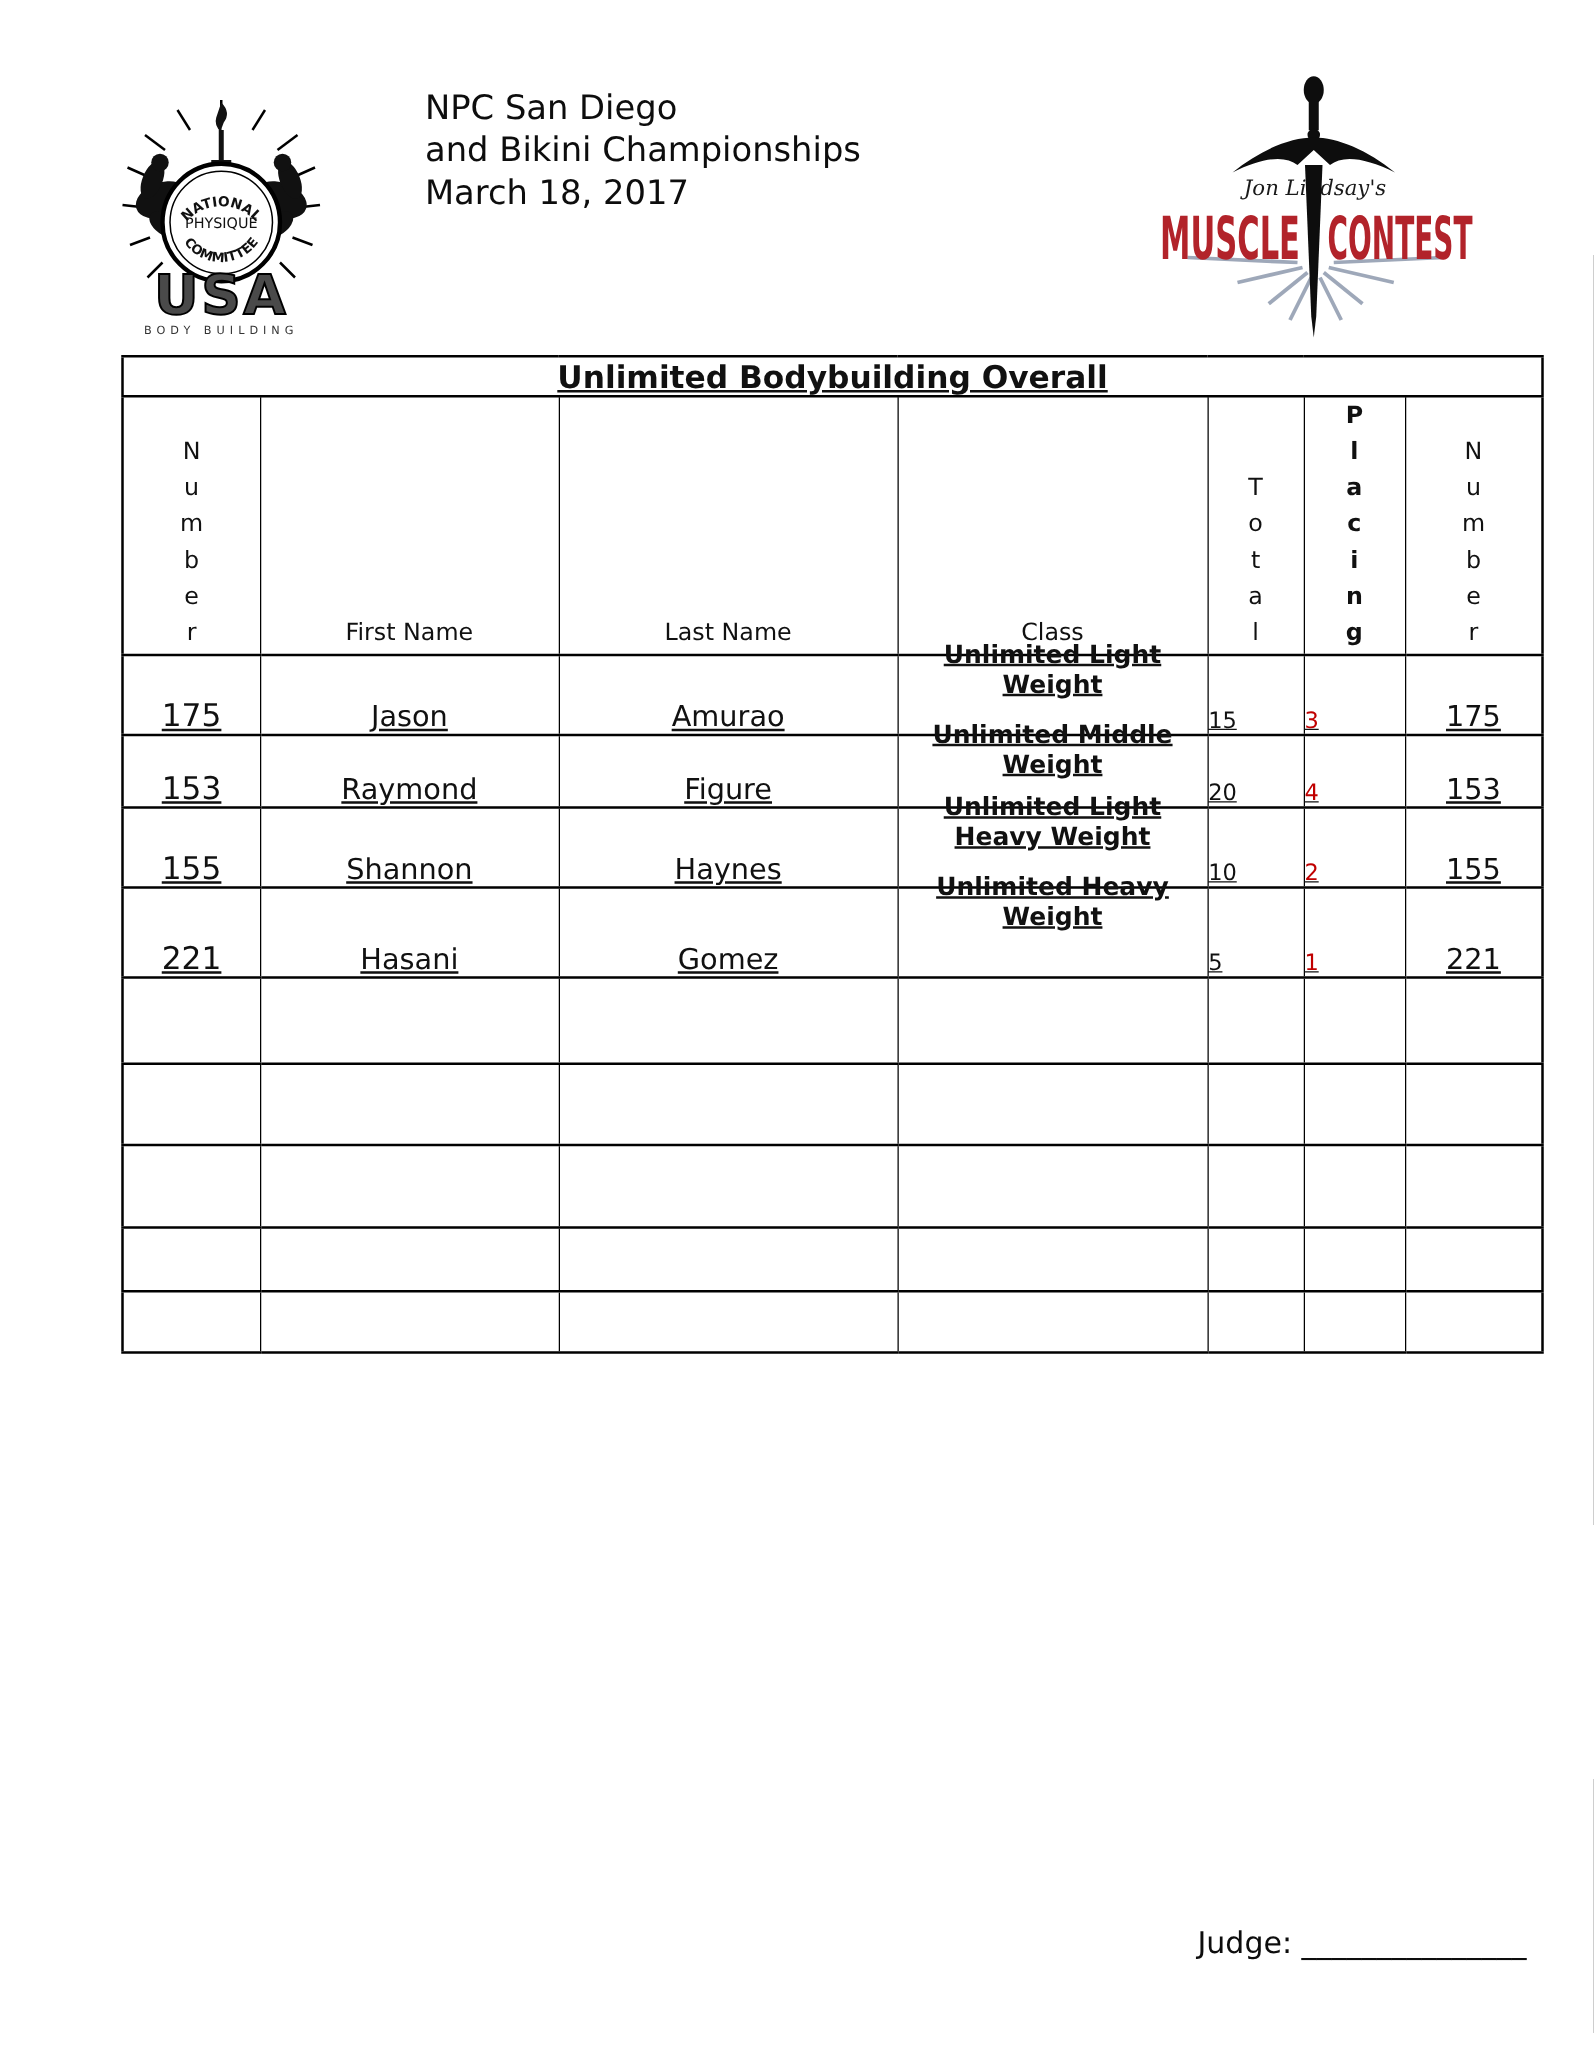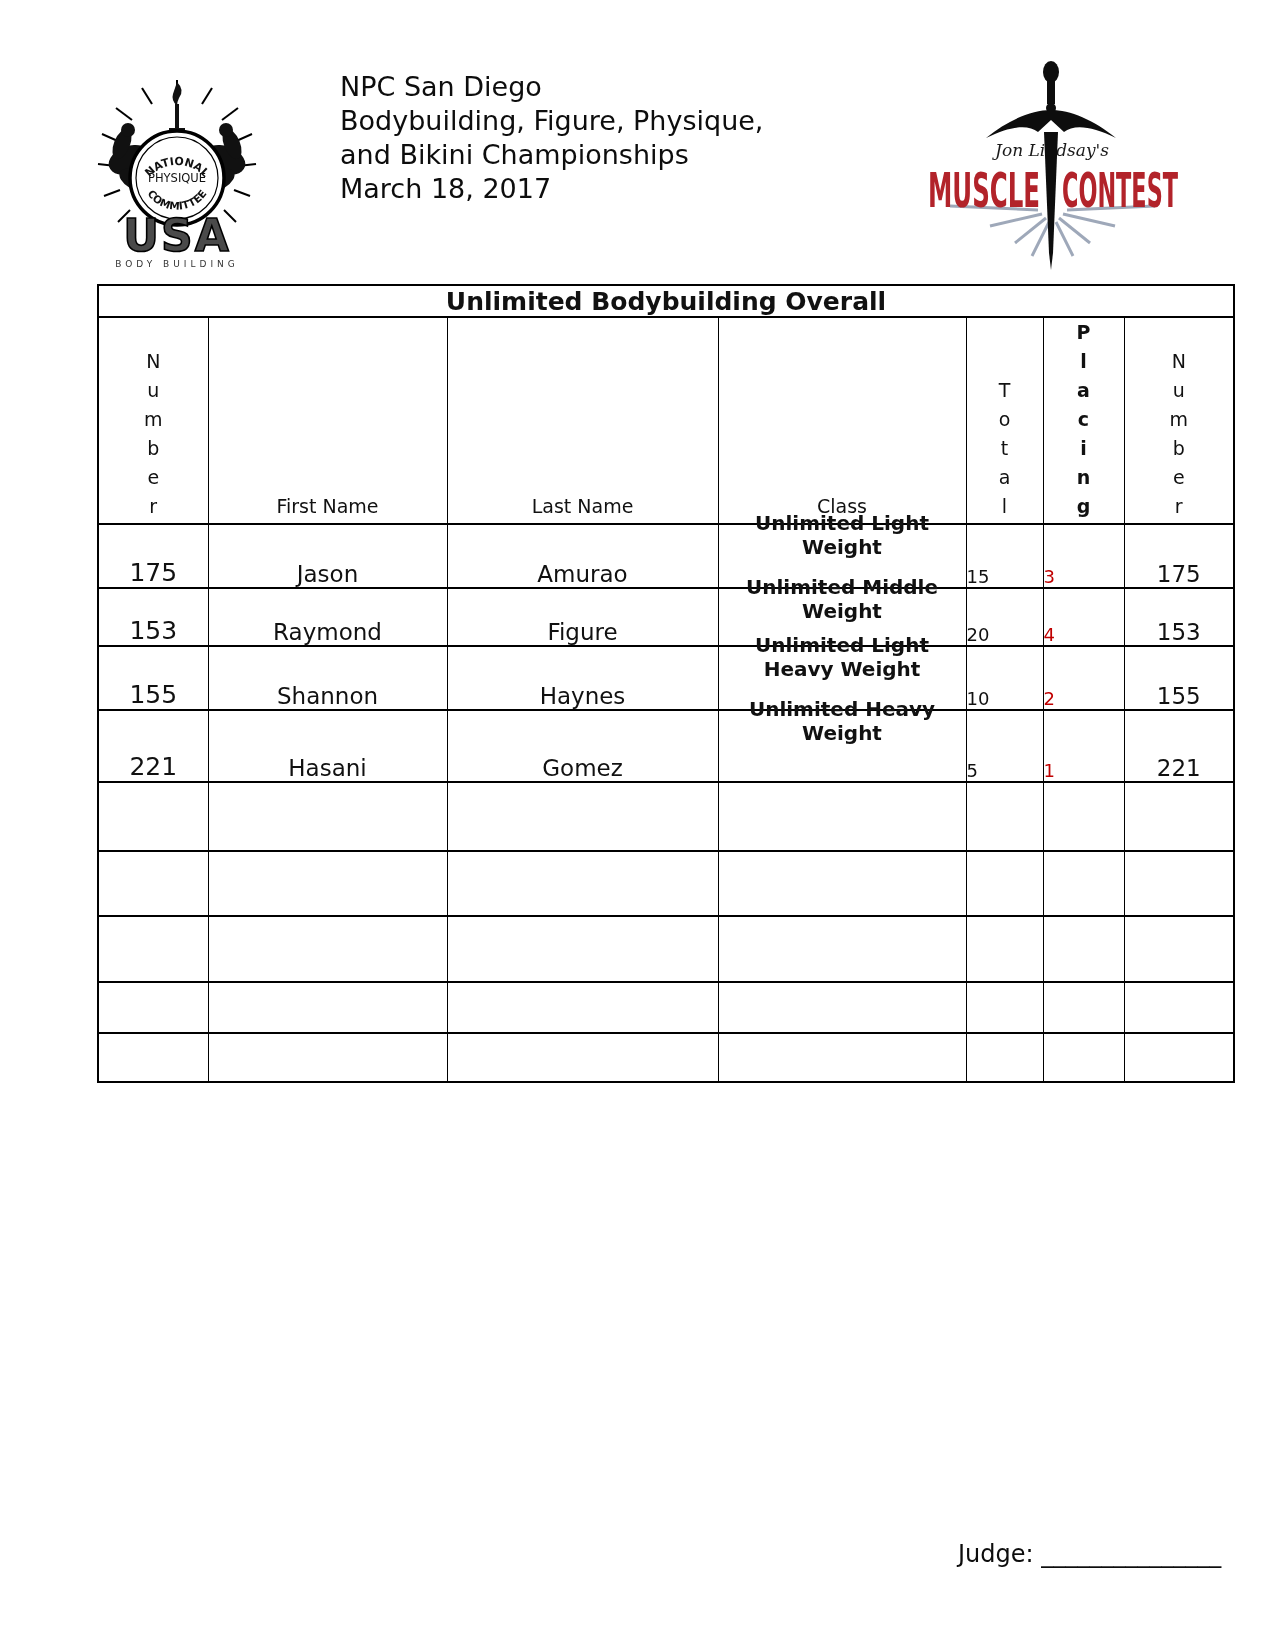--- a/index.html
+++ b/index.html
@@ -7,21 +7,21 @@
         font-family:"DejaVu Sans","Liberation Sans",sans-serif;color:#111;overflow:hidden;}
 
   
   .npc-logo{position:absolute;left:92px;top:68px;width:170px;height:205px;}
   .event-title{position:absolute;left:340px;top:70px;width:580px;
                font-size:27px;line-height:34px;color:#0d0d0d;}
   .mc-logo{position:absolute;left:920px;top:58px;width:265px;height:215px;}
 
   
   table.results{position:absolute;left:97px;top:284px;width:1136px;border-collapse:collapse;
-                table-layout:fixed;}
+                table-layout:fixed;text-decoration:underline;}
   table.results td,table.results th{border:1px solid #000;border-top-width:2px;border-bottom-width:2px;
                 padding:0;overflow:visible;}
   table.results{border:2px solid #000;}
   .r-title{height:30px;}
   .r-title td{font-weight:bold;font-size:25px;text-align:center;height:30px;}
   .r-head{height:201px;}
   .r-head th{vertical-align:bottom;font-weight:normal;font-size:19px;text-align:center;}
   .vtext{display:inline-block;white-space:pre-line;line-height:29px;font-size:19px;padding-bottom:2px;}
   .vbold .vtext{font-weight:bold;}
   .hlabel{display:inline-block;padding-bottom:6px;}
@@ -94,21 +94,20 @@
     <text x="85" y="114" text-anchor="middle" font-size="11.5" fill="#111">PHYSIQUE</text>
     <text font-size="10.5" font-weight="bold" fill="#111">
       <textPath href="#arcBot" startOffset="50%" text-anchor="middle">COMMITTEE</textPath>
     </text>
     <text x="85" y="183" text-anchor="middle" font-size="44" font-weight="bold" fill="#4a4a4a" stroke="#000" stroke-width="1.6" letter-spacing="2">USA</text>
     <text x="85" y="199" text-anchor="middle" font-size="9" letter-spacing="4" fill="#333">BODY BUILDING</text>
   </svg>
 
   <div class="event-title">
     <div>NPC San Diego</div>
-    <div>Bodybuilding, Figure, Physique,</div>
     <div>and Bikini Championships</div>
     <div>March 18, 2017</div>
   </div>
 
   <svg class="mc-logo" viewBox="0 0 265 215">
     <g stroke="#8e99ad" stroke-width="3" opacity="0.85">
       <line x1="30" y1="148" x2="118" y2="152"></line>
         <line x1="235" y1="148" x2="147" y2="152"></line>
       <line x1="70" y1="168" x2="122" y2="156"></line>
         <line x1="195" y1="168" x2="143" y2="156"></line>

